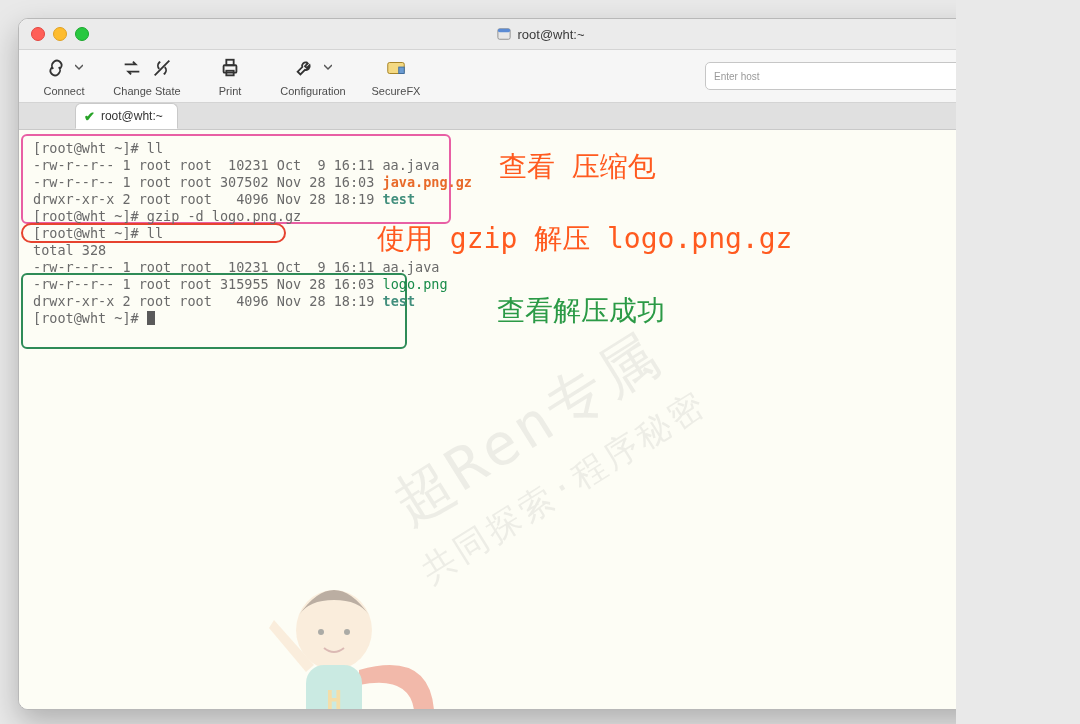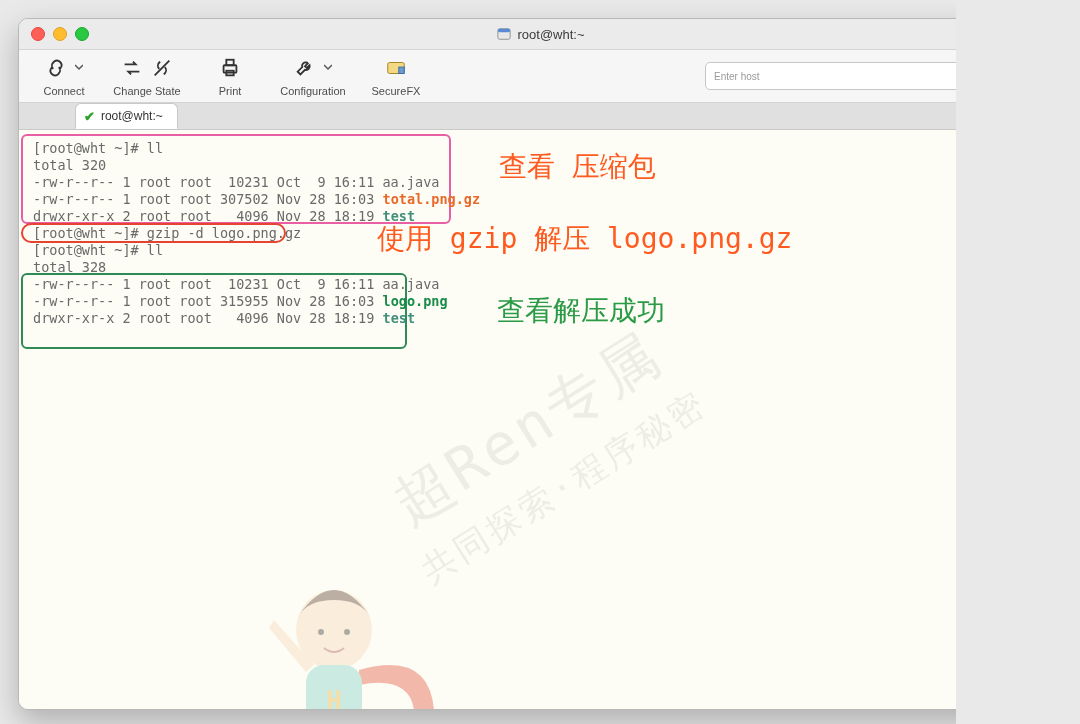--- a/index.html
+++ b/index.html
@@ -64,21 +64,21 @@
     display:flex;align-items:center;gap:6px;padding:0 14px 0 8px;font-size:12px;color:#333;
   }
   .tab .check{color:#28a328;font-weight:bold;font-size:13px;}
   .term{
     position:relative;background:var(--term-bg);height:calc(100% - 30px - 52px - 26px);
     font-family:Menlo,Consolas,monospace;font-size:13.5px;color:var(--term-fg);
     padding:10px 14px;line-height:17px;box-sizing:border-box;overflow:hidden;
   }
   .term .line{white-space:pre;}
   .term .o{color:var(--orange);font-weight:bold;}
-  .term .g{color:var(--green);font-weight:bold;margin-top:39px;}
+  .term .g{color:var(--green);font-weight:normal;margin-top:39px;}
   .term .t{color:var(--teal);font-weight:bold;}
   .cursor{display:inline-block;width:8px;height:14px;background:#5a5a5a;vertical-align:-2px;}
   .scrollbar{position:absolute;top:0;right:0;width:14px;height:100%;background:#f0f0f0;border-left:1px solid #e0e0e0;}
   .scrollthumb{position:absolute;top:0;left:2px;width:10px;height:220px;background:#c9c9c9;border-radius:5px;}
   
   .outline{position:absolute;border-width:2px;border-style:solid;border-radius:6px;box-sizing:border-box;pointer-events:none;}
   .outline.pink{border-color:var(--outline-pink);}
   .outline.red{border-color:var(--outline-red);border-radius:14px;}
   .outline.green{border-color:var(--outline-green);}
   .anno{position:absolute;font-size:28px;font-weight:400;}
@@ -202,30 +202,30 @@
         <rect x="82" y="105" width="56" height="70" rx="18" fill="#7fd0c7"></rect>
         <text x="110" y="150" text-anchor="middle" font-size="26" font-weight="bold" fill="#e8b23a">H</text>
         <rect x="90" y="175" width="18" height="55" fill="#4a6aa0"></rect>
         <rect x="112" y="175" width="18" height="55" fill="#4a6aa0"></rect>
         <ellipse cx="95" cy="235" rx="16" ry="8" fill="#7a4a2a"></ellipse>
         <ellipse cx="125" cy="235" rx="16" ry="8" fill="#7a4a2a"></ellipse>
       </svg>
 
       <div style="position:relative;z-index:2;">
       <div class="line">[root@wht ~]# ll</div>
-      <div class="line">total 320</div>
       <div class="line">-rw-r--r-- 1 root root  10231 Oct  9 16:11 aa.java</div>
-      <div class="line"><span>-rw-r--r-- 1 root root 307502 Nov 28 16:03 </span><span class="o">total.png.gz</span></div>
+      <div class="line"><span>-rw-r--r-- 1 root root 307502 Nov 28 16:03 </span><span class="o">java.png.gz</span></div>
       <div class="line"><span>drwxr-xr-x 2 root root   4096 Nov 28 18:19 </span><span class="t">test</span></div>
       <div class="line">[root@wht ~]# gzip -d logo.png.gz</div>
       <div class="line">[root@wht ~]# ll</div>
       <div class="line">total 328</div>
       <div class="line">-rw-r--r-- 1 root root  10231 Oct  9 16:11 aa.java</div>
       <div class="line"><span>-rw-r--r-- 1 root root 315955 Nov 28 16:03 </span><span class="g">logo.png</span></div>
       <div class="line"><span>drwxr-xr-x 2 root root   4096 Nov 28 18:19 </span><span class="t">test</span></div>
+      <div class="line"><span>[root@wht ~]# </span><span class="cursor"></span></div>
       </div>
 
       <div class="outline pink" style="left:2px; top:4px;  width:430px; height:90px;"></div>
       <div class="outline red" style="left:2px; top:93px; width:265px; height:20px;"></div>
       <div class="outline green" style="left:2px; top:143px;width:386px; height:76px;"></div>
 
       <div class="anno orange" style="left:480px; top:28px;">查看 压缩包</div>
       <div class="anno orange" style="left:358px; top:100px;">使用 gzip 解压 logo.png.gz</div>
       <div class="anno green" style="left:478px; top:172px;">查看解压成功</div>
 

